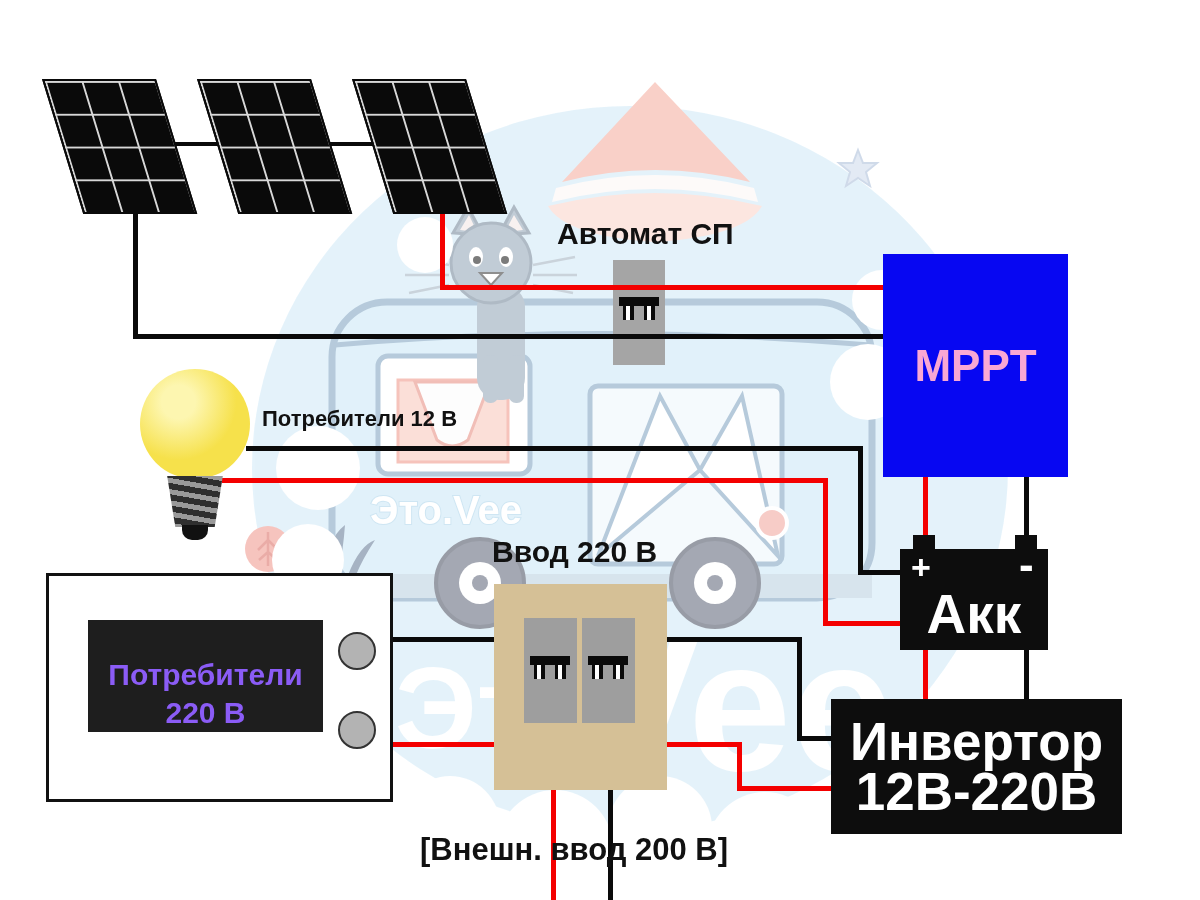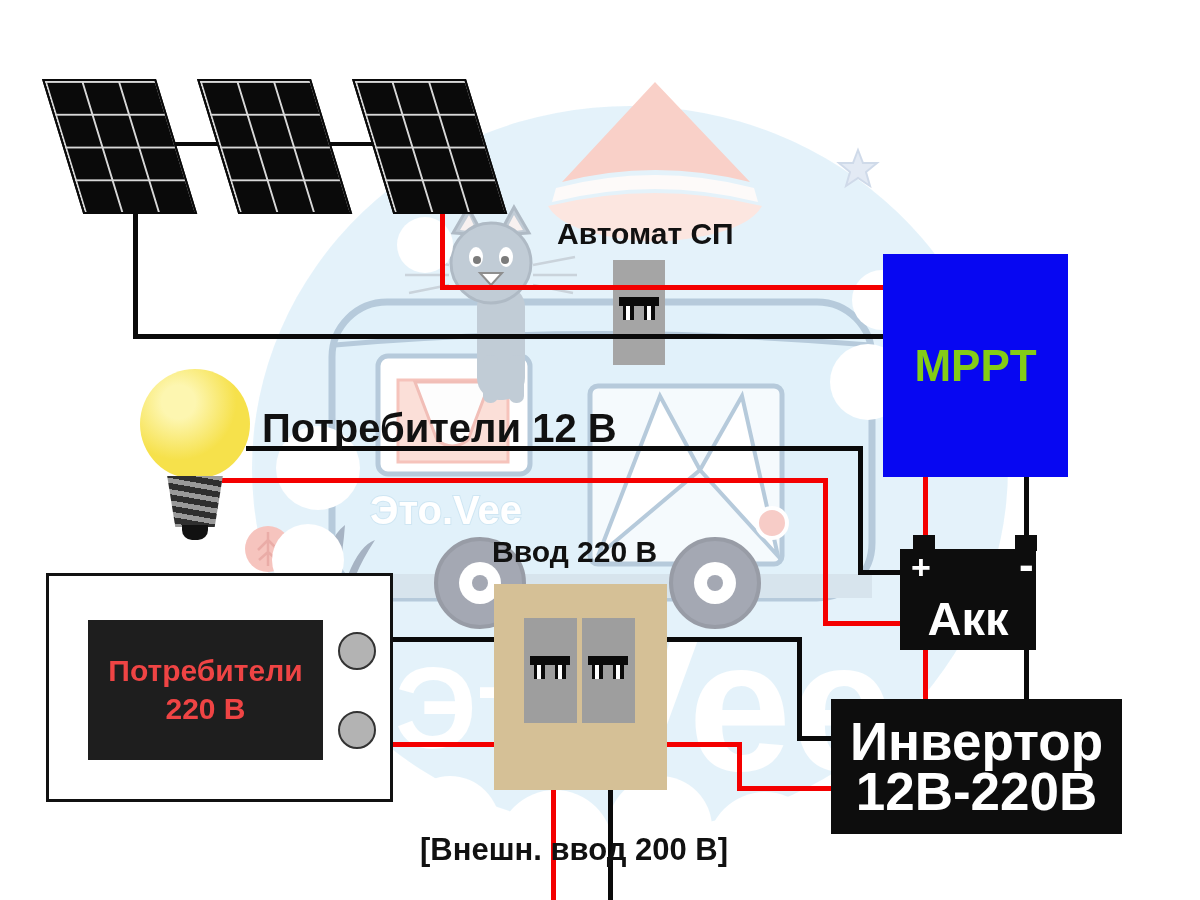--- a/index.html
+++ b/index.html
@@ -23,34 +23,34 @@
   
   .swsym{position:absolute;z-index:4;}
   .swsym .bar{height:9px;background:#0a0a0a;}
   .swsym .legs{display:flex;justify-content:space-between;padding:0 4px;}
   .swsym .leg{width:11px;height:14px;
       background:linear-gradient(to right,#0a0a0a 0 3px,#ffffff 3px 7px,#0a0a0a 7px 11px);}
   
   #breaker-sp{left:613px;top:260px;width:52px;height:105px;background:#a5a5a5;z-index:1;}
   #mppt{left:883px;top:254px;width:185px;height:223px;background:#0707f2;z-index:3;
         display:flex;flex-direction:column;justify-content:center;align-items:center;
-        color:#84cc16;font-weight:bold;font-size:44px;line-height:54px;}
-  #battery{left:900px;top:549px;width:136px;height:101px;background:#0d0d0d;z-index:3;
+        color:#f9a8d4;font-weight:bold;font-size:44px;line-height:54px;}
+  #battery{left:900px;top:549px;width:148px;height:101px;background:#0d0d0d;z-index:3;
         display:flex;justify-content:center;align-items:flex-end;
-        color:#fff;font-weight:bold;font-size:47px;padding-bottom:4px;box-sizing:border-box;}
+        color:#fff;font-weight:bold;font-size:55px;padding-bottom:4px;box-sizing:border-box;}
   .terminal{position:absolute;width:22px;height:16px;background:#0d0d0d;z-index:3;}
   .termlbl{position:absolute;z-index:4;color:#fff;font-weight:bold;}
   #inverter{left:831px;top:699px;width:291px;height:135px;background:#0d0d0d;z-index:3;
         display:flex;flex-direction:column;justify-content:center;align-items:center;
         color:#fff;font-weight:bold;font-size:53px;line-height:50px;}
   #microwave{left:46px;top:573px;width:347px;height:229px;background:#fff;border:3px solid #111;
         box-sizing:border-box;z-index:3;}
-  #mw-display{position:absolute;left:39px;top:44px;width:235px;height:140px;background:#1e1e1e;
-        display:flex;flex-direction:column;justify-content:center;align-items:center;
-        color:#ef4444;font-weight:bold;font-size:30px;line-height:38px;}
+  #mw-display{position:absolute;left:39px;top:44px;width:235px;height:112px;background:#1e1e1e;
+        display:flex;flex-direction:column;justify-content:flex-end;align-items:center;
+        color:#8b5cf6;font-weight:bold;font-size:30px;line-height:38px;}
   .knob{position:absolute;width:38px;height:38px;border-radius:50%;background:#b3b3b3;
         border:2px solid #333;box-sizing:border-box;}
   #input220{left:494px;top:584px;width:173px;height:206px;background:#d5c096;z-index:3;}
   .graybreaker{position:absolute;top:34px;width:53px;height:105px;background:#9e9e9e;}
   
   #bulb-globe{left:140px;top:369px;width:110px;height:110px;border-radius:50%;z-index:3;
         background:radial-gradient(circle at 35% 30%,#fdf6b0 0 16%,#f6e14b 55%);}
   #bulb-base{left:166px;top:476px;width:58px;height:51px;z-index:3;
         background:repeating-linear-gradient(10deg,#9a9a9a 0 5px,#2f2f2f 5px 11px);
         clip-path:polygon(2% 0,98% 0,84% 100%,16% 100%);}
@@ -191,21 +191,21 @@
     <div class="legs">
         <div class="leg"></div>
         <div class="leg"></div>
       </div>
   </div>
 
   <div class="abs" id="mppt">
     <div>MPPT</div>
   </div>
 
-  <div class="lbl" style="left:262px;top:406px;font-size:40px;">Потребители 12 В</div>
+  <div class="lbl" style="left:262px;top:406px;font-size:22px;">Потребители 12 В</div>
   <div class="abs" id="bulb-globe"></div>
   <div class="abs" id="bulb-base"></div>
   <div class="abs" id="bulb-cap"></div>
 
   <div class="terminal" style="left:913px;top:535px;"></div>
   <div class="terminal" style="left:1015px;top:535px;"></div>
   <div class="abs" id="battery">
     <span>Акк</span>
   </div>
   <div class="termlbl" style="left:911px;top:548px;font-size:34px;">+</div>

